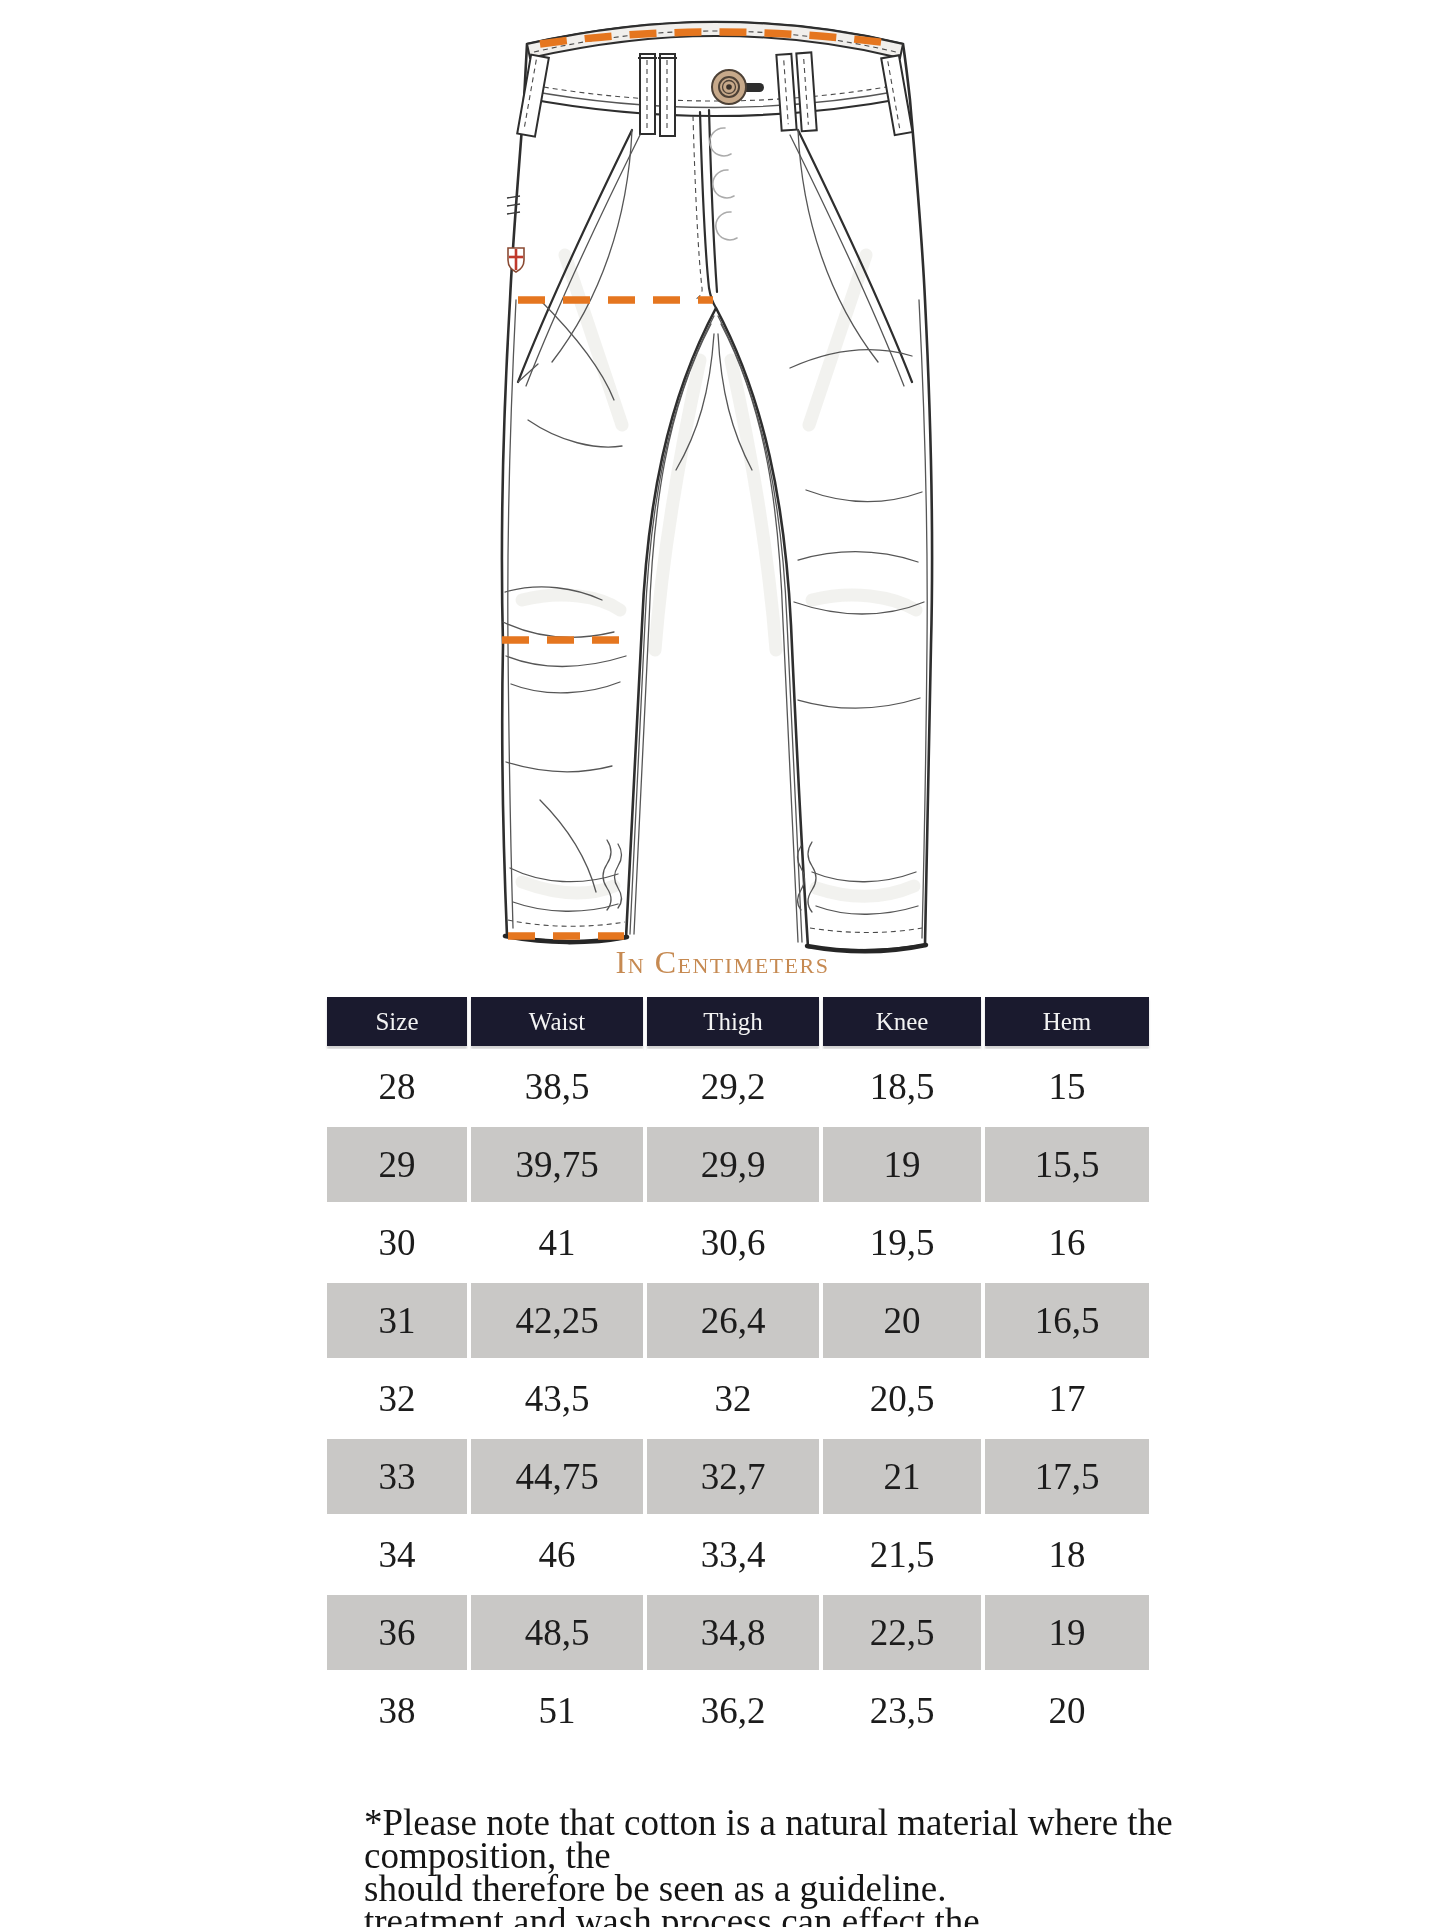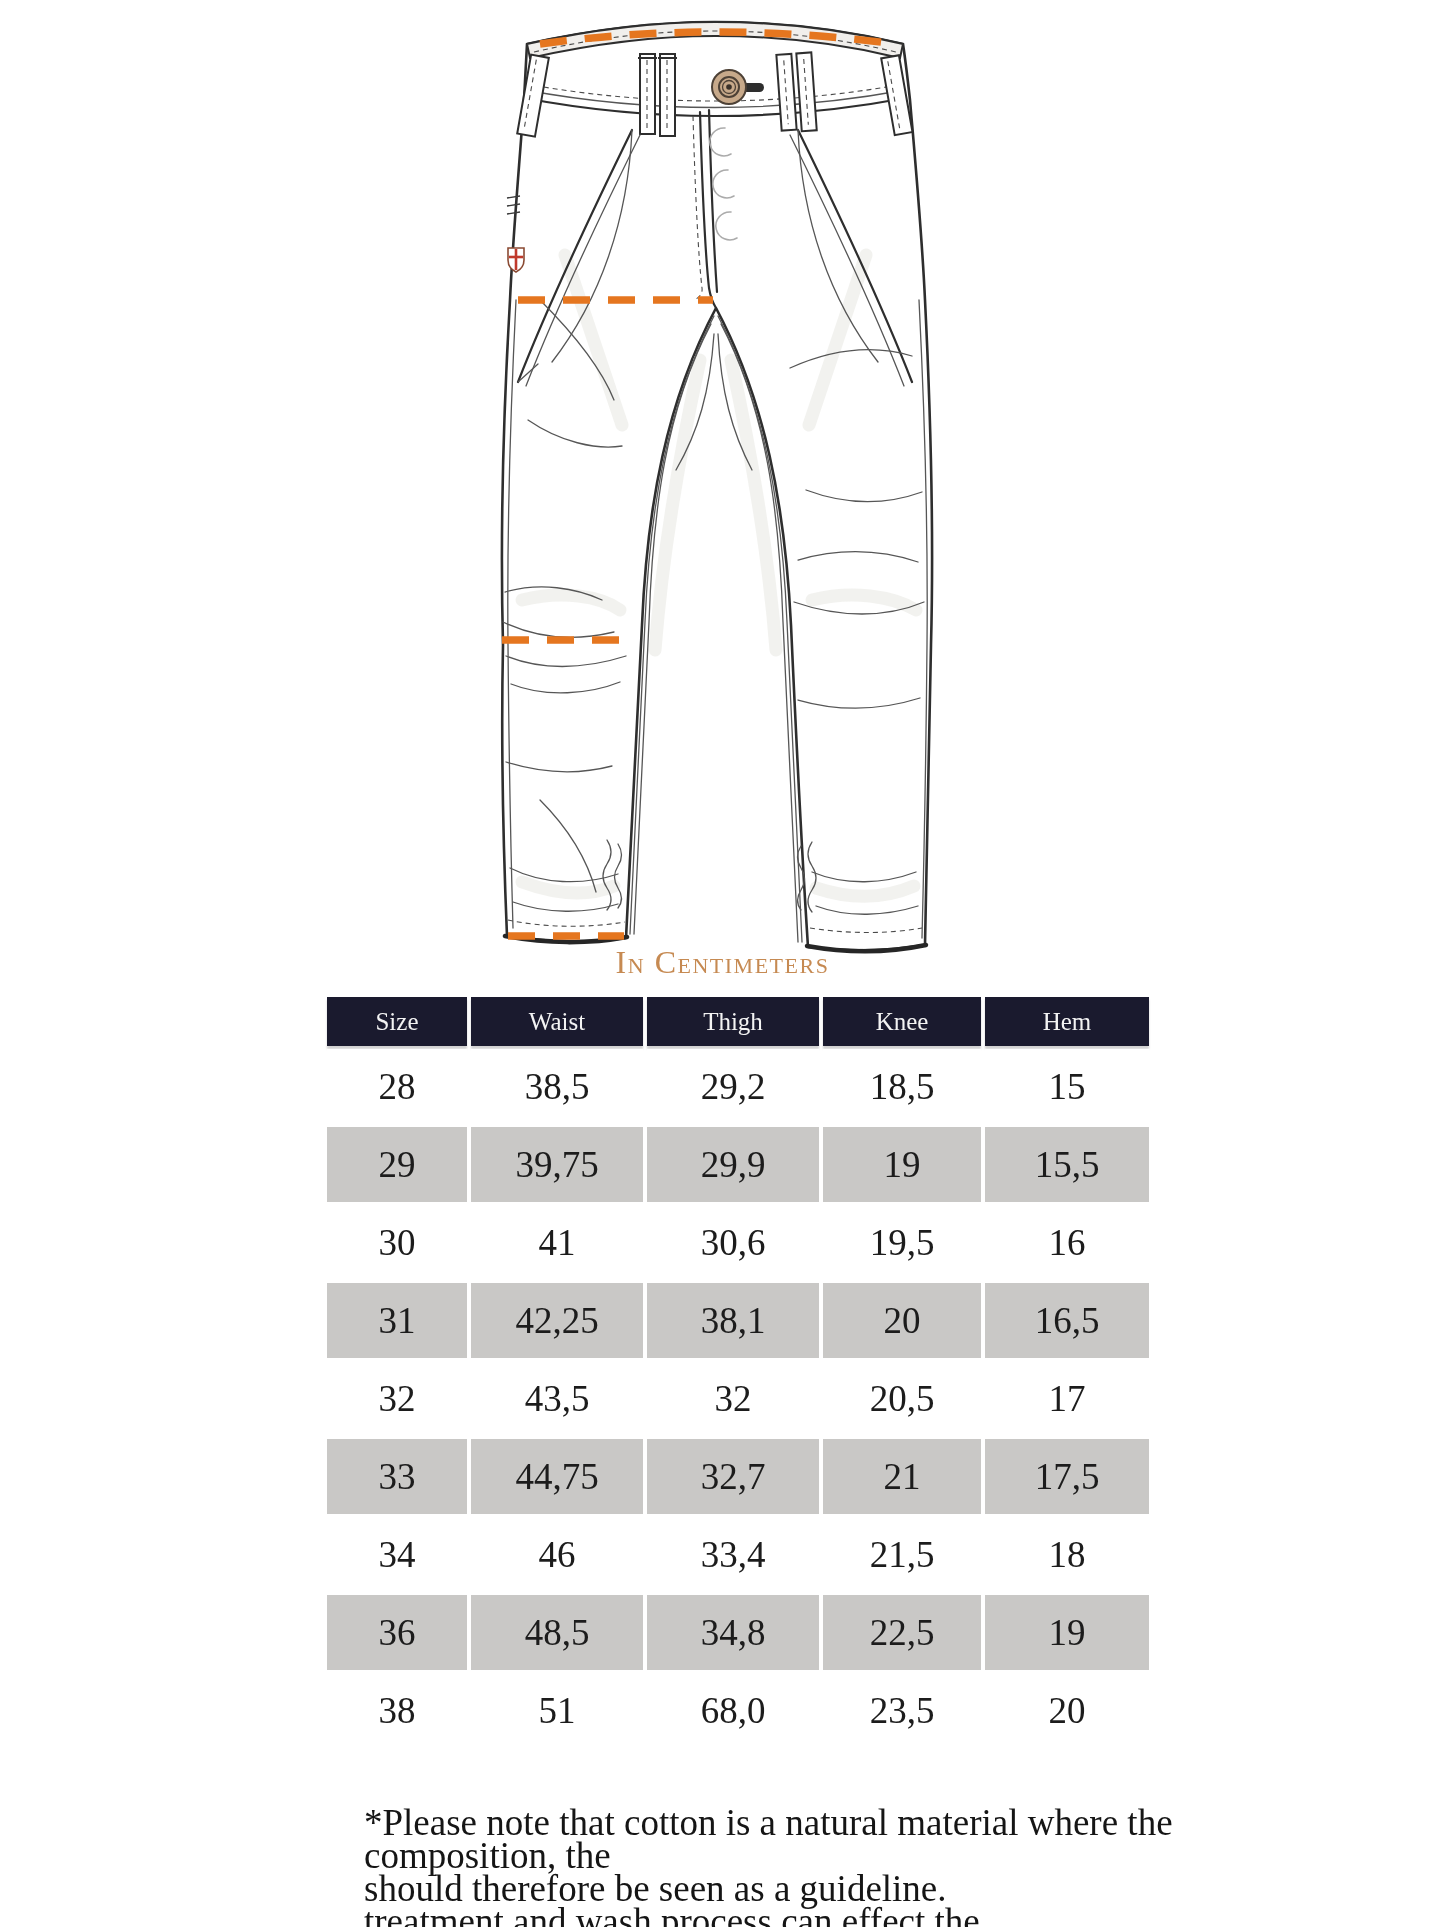--- a/index.html
+++ b/index.html
@@ -240,21 +240,21 @@
         <tr>
           <td>30</td>
           <td>41</td>
           <td>30,6</td>
           <td>19,5</td>
           <td>16</td>
         </tr>
         <tr class="alt">
           <td>31</td>
           <td>42,25</td>
-          <td>38,1</td>
+          <td>26,4</td>
           <td>20</td>
           <td>16,5</td>
         </tr>
         <tr>
           <td>32</td>
           <td>43,5</td>
           <td>32</td>
           <td>20,5</td>
           <td>17</td>
         </tr>
@@ -275,21 +275,21 @@
         <tr class="alt">
           <td>36</td>
           <td>48,5</td>
           <td>34,8</td>
           <td>22,5</td>
           <td>19</td>
         </tr>
         <tr>
           <td>38</td>
           <td>51</td>
-          <td>68,0</td>
+          <td>36,2</td>
           <td>23,5</td>
           <td>20</td>
         </tr>
       </tbody>
   </table>
 
   <div id="footnote">
     <div>*Please note that cotton is a natural material where the composition, the</div>
     <div>should therefore be seen as a guideline.</div>
     <div>treatment and wash process can effect the measurements. The above chart</div>

